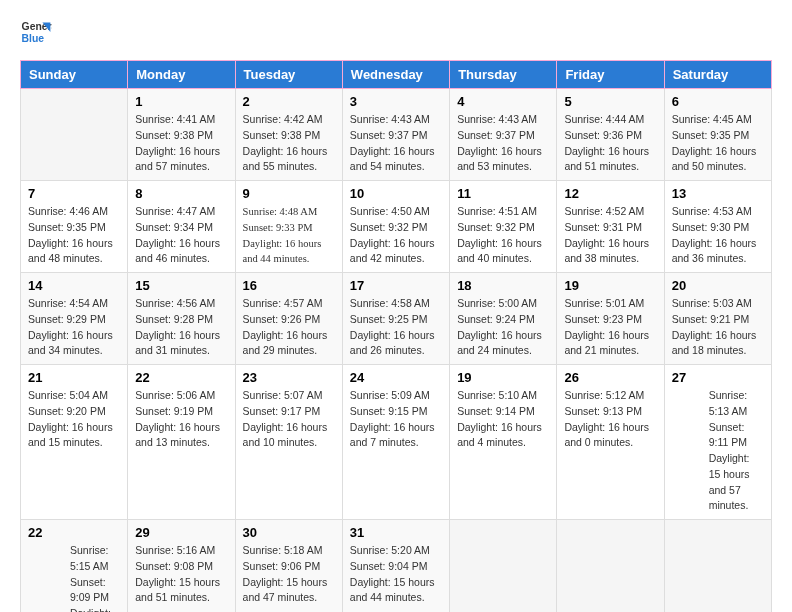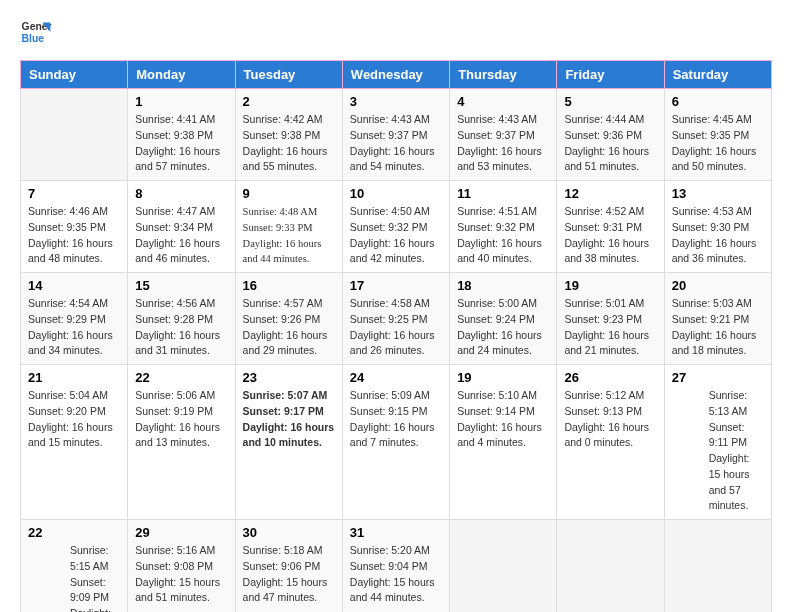--- a/index.html
+++ b/index.html
@@ -267,21 +267,21 @@
         </td>
         <td>
           <span class="date-num">22</span>
           <div class="cell-info" style="white-space: pre-line;">Sunrise: 5:06 AM
 Sunset: 9:19 PM
 Daylight: 16 hours
 and 13 minutes.</div>
         </td>
         <td>
           <span class="date-num">23</span>
-          <div class="cell-info" style="white-space: pre-line; font-weight: bold;">Sunrise: 5:07 AM
+          <div class="cell-info" style="white-space: pre-line;">Sunrise: 5:07 AM
 Sunset: 9:17 PM
 Daylight: 16 hours
 and 10 minutes.</div>
         </td>
         <td>
           <span class="date-num">24</span>
           <div class="cell-info" style="white-space: pre-line;">Sunrise: 5:09 AM
 Sunset: 9:15 PM
 Daylight: 16 hours
 and 7 minutes.</div>

